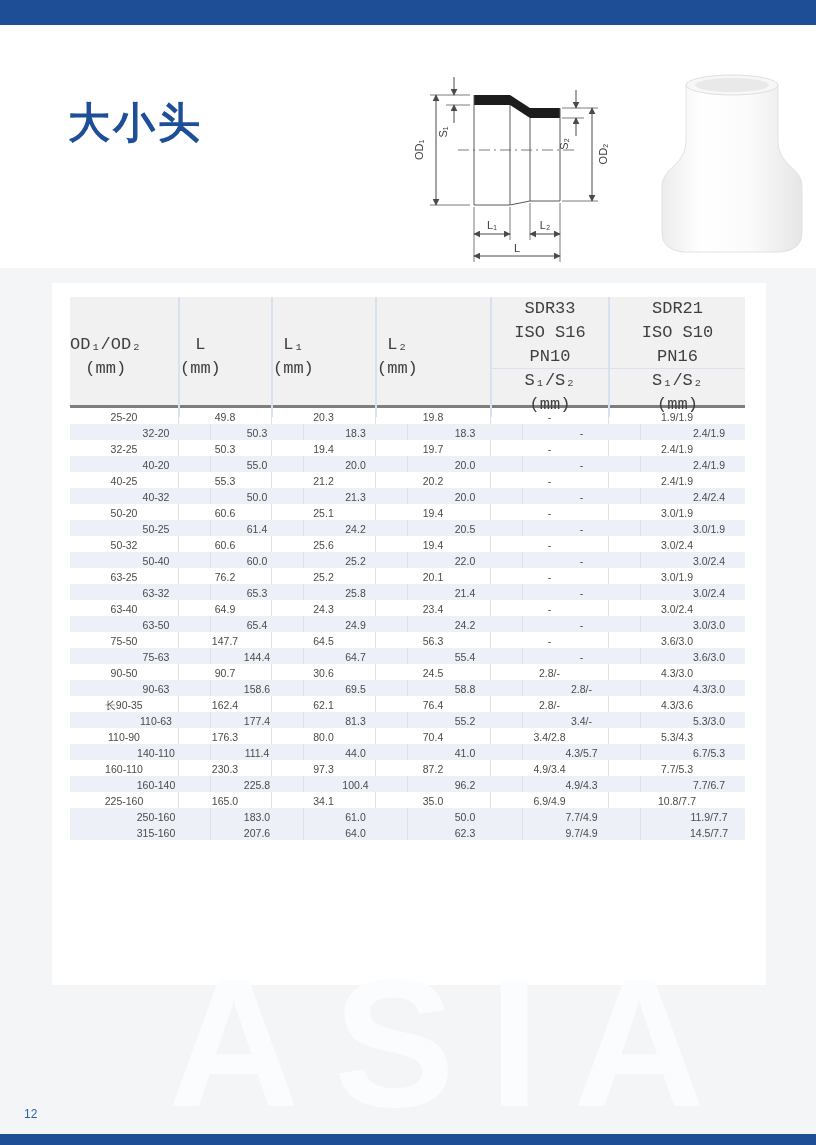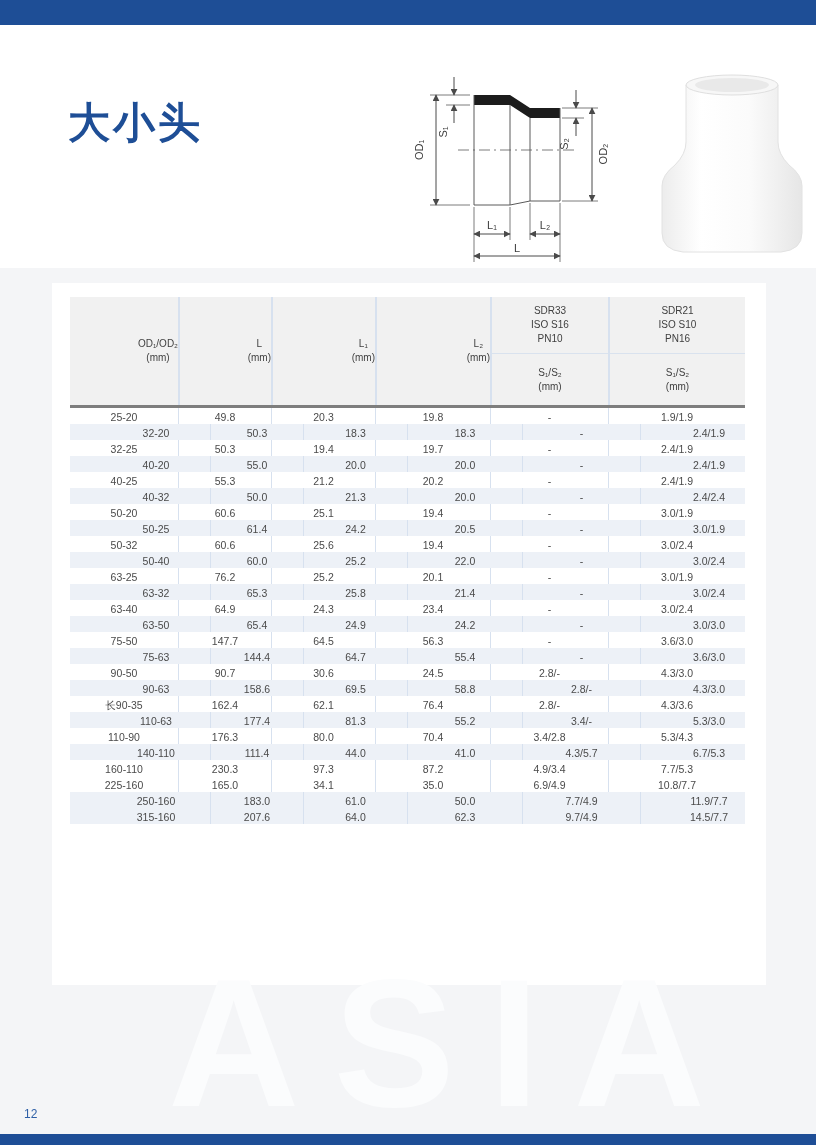--- a/index.html
+++ b/index.html
@@ -25,21 +25,21 @@
   .diagram text{font-size:11px;fill:#3c3c3c;font-family:"Liberation Sans","DejaVu Sans",sans-serif;}
   .product{position:absolute;left:655px;top:70px;}
 
   .watermark{position:absolute;left:168px;top:938px;font-size:182px;font-weight:bold;letter-spacing:34px;color:#fbfcfd;white-space:nowrap;}
 
   .page-number{position:absolute;left:24px;top:1107px;font-size:12px;color:#2e5fa6;}
 
   .card{position:absolute;left:52px;top:283px;width:714px;height:702px;background:#ffffff;}
   .tbl{position:absolute;left:18px;top:14px;width:675px;}
   .thead{display:grid;grid-template-columns:108px 93px 104px 115px 118px 137px;height:111px;background:var(--header-cell);border-bottom:3px solid var(--rule-dark);}
-  .hcell{display:flex;align-items:center;justify-content:flex-end;text-align:center;font-size:10px;color:#3f3f3f;line-height:1.4;white-space:pre-line;}
+  .hcell{display:flex;align-items:center;justify-content:flex-start;text-align:center;font-size:17px;color:#3f3f3f;line-height:1.4;white-space:pre-line;font-family:Liberation Mono, monospace;}
   .hcell+ .hcell{border-left:2px solid var(--divider-blue);}
   .hgroup{display:flex;flex-direction:column;align-items:stretch;}
   .hgroup .gtop{flex:0 0 57px;display:flex;align-items:center;justify-content:center;text-align:center;white-space:pre-line;border-bottom:1px solid #d9e2ee;}
   .hgroup .gsub{flex:1;display:flex;align-items:center;justify-content:center;text-align:center;white-space:pre-line;}
   .tbody{}
   .trow{display:grid;grid-template-columns:108px 93px 104px 115px 118px 137px;height:16px;}
   .trow.alt{background:var(--alt-row);padding-left:32px;}
   .tcell{font-size:10.5px;color:var(--table-text);text-align:center;line-height:19.7px;overflow:hidden;}
   .tcell+ .tcell{border-left:1px solid var(--divider-blue);}
 </style>
@@ -323,20 +323,28 @@
             <div class="tcell">6.7/5.3</div>
           </div>
           <div class="trow">
             <div class="tcell">160-110</div>
             <div class="tcell">230.3</div>
             <div class="tcell">97.3</div>
             <div class="tcell">87.2</div>
             <div class="tcell">4.9/3.4</div>
             <div class="tcell">7.7/5.3</div>
           </div>
+          <div class="trow alt">
+            <div class="tcell">160-140</div>
+            <div class="tcell">225.8</div>
+            <div class="tcell">100.4</div>
+            <div class="tcell">96.2</div>
+            <div class="tcell">4.9/4.3</div>
+            <div class="tcell">7.7/6.7</div>
+          </div>
           <div class="trow">
             <div class="tcell">225-160</div>
             <div class="tcell">165.0</div>
             <div class="tcell">34.1</div>
             <div class="tcell">35.0</div>
             <div class="tcell">6.9/4.9</div>
             <div class="tcell">10.8/7.7</div>
           </div>
           <div class="trow alt">
             <div class="tcell">250-160</div>

